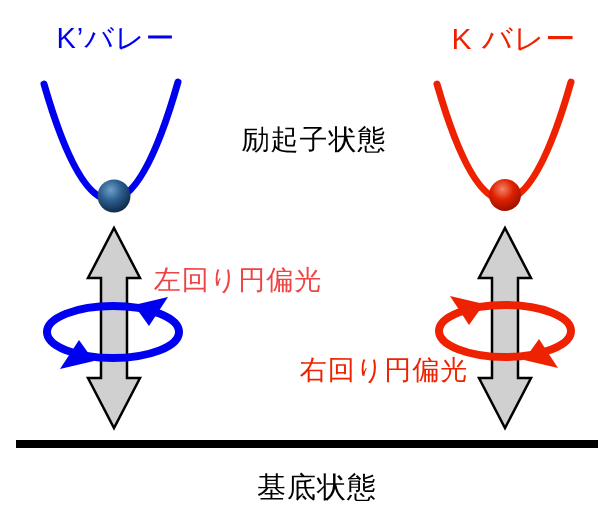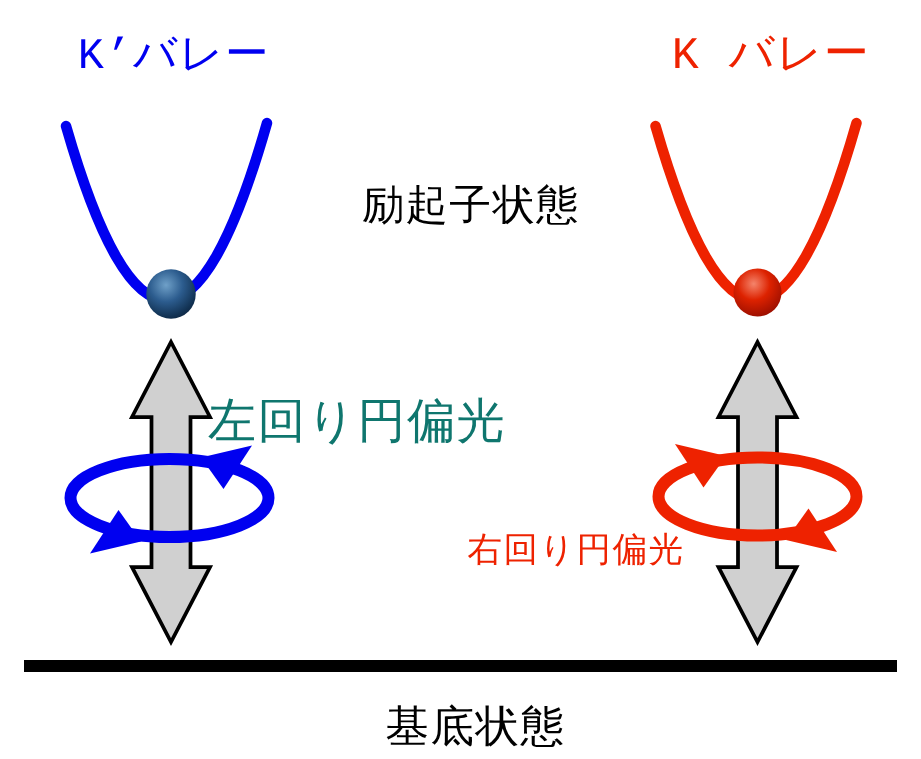--- a/index.html
+++ b/index.html
@@ -2,36 +2,36 @@
 <html><head>
 <meta charset="utf-8">
 <style>
   html, body { margin: 0; padding: 0; background: #ffffff; }
   #canvas {
     position: relative;
     width: 614px;
     height: 506px;
     background: #ffffff;
     overflow: hidden;
-    font-family: Liberation Mono, monospace;
+    font-family: Liberation Sans, sans-serif;
   }
   #diagram-svg { position: absolute; left: 0; top: 0; }
   .label {
     position: absolute;
     white-space: nowrap;
     transform: translateX(-50%);
     line-height: 1.05;
     letter-spacing: 1px;
     font-weight: 500;
   }
   .lbl-kprime   { left: 116px; top: 23px;  font-size: 29px; color: #0000F0; }
   .lbl-k        { left: 514px; top: 23px;  font-size: 30px; color: #EE2200; }
   .lbl-exciton  { left: 314px; top: 125px; font-size: 28px; color: #000000; }
-  .lbl-leftcirc { left: 238px; top: 266px; font-size: 32px; color: #0f766e; }
-  .lbl-rightcirc{ left: 384px; top: 356px; font-size: 23px; color: #EE2200; }
+  .lbl-leftcirc { left: 238px; top: 266px; font-size: 27px; color: #ef4444; }
+  .lbl-rightcirc{ left: 384px; top: 356px; font-size: 27px; color: #EE2200; }
   .lbl-ground   { left: 317px; top: 472px; font-size: 29px; color: #000000; }
 </style>
 </head>
 <body>
 
 <div id="canvas">
 
   <svg id="diagram-svg" width="614" height="506" viewBox="0 0 614 506">
     <defs>
       <radialGradient id="blueBall" cx="40%" cy="32%" r="75%">

